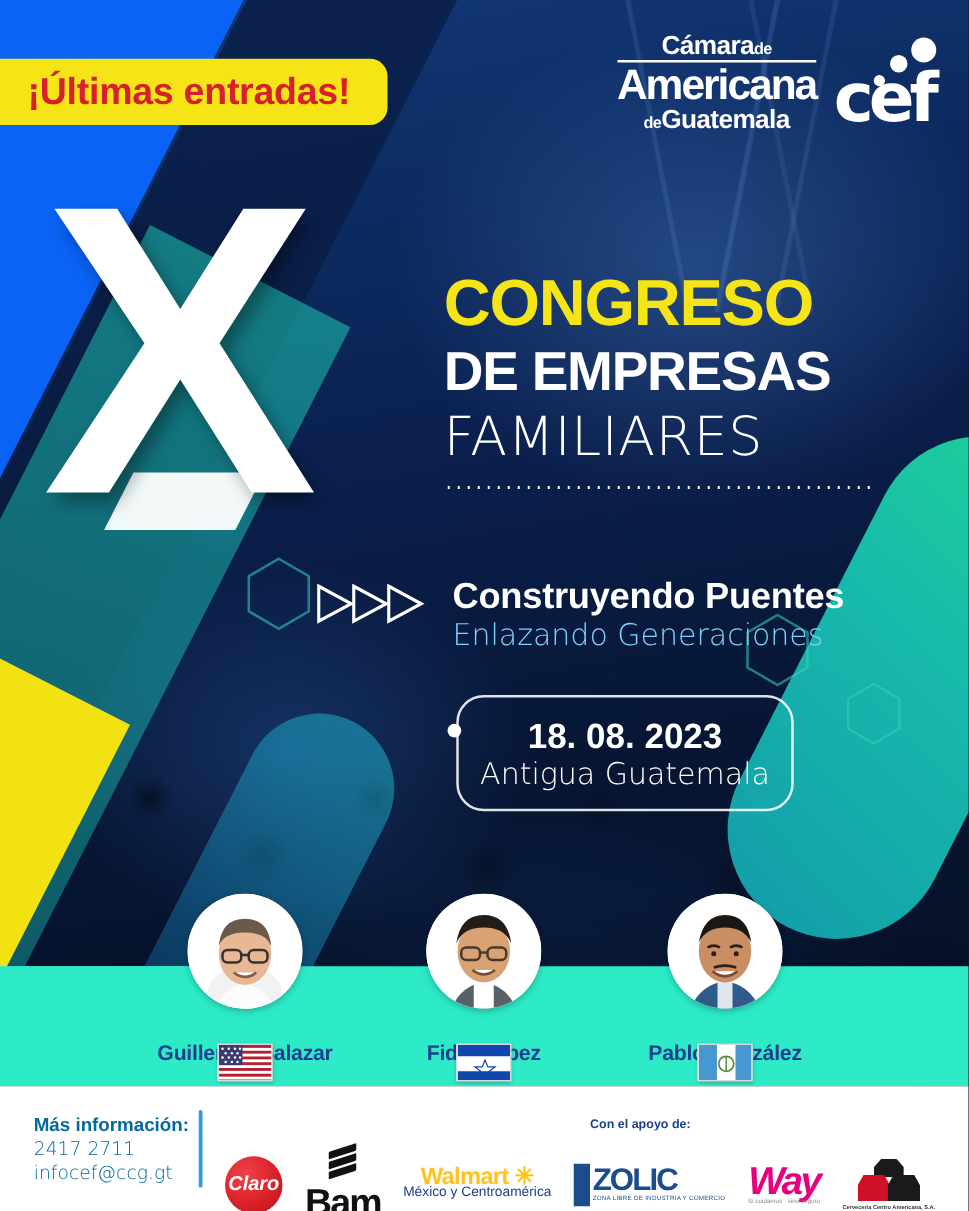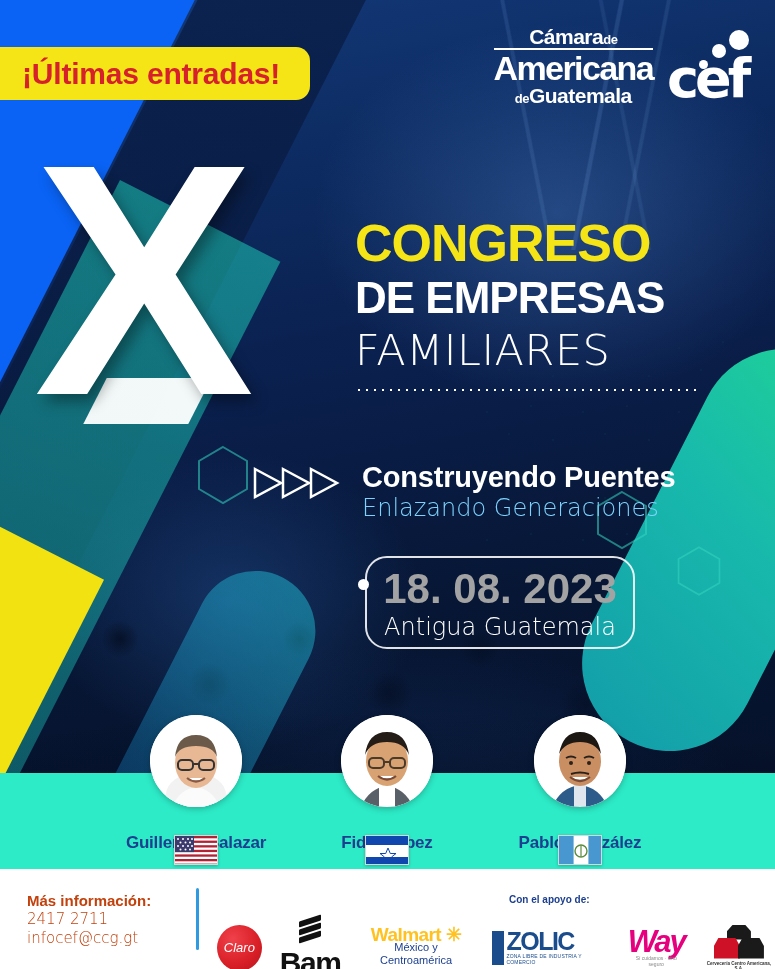--- a/index.html
+++ b/index.html
@@ -193,21 +193,21 @@
     position:absolute; left:365px; top:556px;
     width:270px; height:93px;
     border:2px solid rgba(255,255,255,.88);
     border-radius:22px;
     display:flex; flex-direction:column; align-items:center; justify-content:center;
   }
   .date-dot{
     position:absolute; left:358px; top:579px;
     width:11px; height:11px; border-radius:50%; background:#fff;
   }
-  .d-main{ font-size:42px; font-weight:bold; color:#a3a3a3; letter-spacing:0px; }
+  .d-main{ font-size:28px; font-weight:bold; color:#ffffff; letter-spacing:0px; }
   .d-sub{ font-size:24px; font-weight:300; color:#fff; font-family:"DejaVu Sans", sans-serif; }
 
   
   .speakers{
     position:absolute; left:0; bottom:100px; width:775px; height:160px;
   }
   .spk{ position:absolute; width:160px; text-align:center; }
   .spk-photo{
     position:relative; width:92px; height:92px; margin:0 auto;
     border-radius:50%; background:#fff; overflow:hidden;
@@ -221,35 +221,35 @@
   }
   .spk-name{
     margin-top:26px; font-size:17px; font-weight:bold; color:#1C3F8F; letter-spacing:-.2px;
   }
 
   
   .footer{
     position:absolute; left:0; bottom:0; width:775px; height:100px;
     background:#fff; display:flex; align-items:center;
   }
-  .f-info{ padding-left:27px; width:196px; color:#c2410c; line-height:19px; }
+  .f-info{ padding-left:27px; width:159px; color:#0369a1; line-height:19px; }
   .f-info .fi-t{ font-weight:bold; font-size:15px; }
   .f-info .fi-l{ font-size:15px; font-weight:300; font-family:"DejaVu Sans", sans-serif; }
   .f-div{ width:3px; height:62px; background:#2E9BE0; border-radius:2px; }
   .f-logos{ flex:1; position:relative; height:100%;margin-top:21px; }
   .apoyo{
     position:absolute; left:310px; top:14px;
     font-size:10px; font-weight:bold; color:#1C3F8F;
   }
   .lrow{ position:absolute; left:18px; top:36px; display:flex; align-items:center; gap:18px; }
 
   .claro{
     width:46px; height:46px; border-radius:50%;
     background:radial-gradient(circle at 35% 30%, #f0414a, #D81E26 60%, #b3161d);
-    color:#fff; font-size:13px; font-weight:normal;
+    color:#fff; font-size:16px; font-weight:bold;
     display:flex; align-items:center; justify-content:center; font-style:italic;
   }
   .bam{ display:flex; align-items:center; gap:4px;flex-direction:column; }
   .bam-mark{ width:22px; height:26px; position:relative; }
   .bam-mark i{ position:absolute; left:0; width:22px; height:6px; background:#111; transform:skewY(-18deg); border-radius:1px; }
   .bam-txt{ font-size:30px; font-weight:bold; color:#111; letter-spacing:-1.5px; }
   .wm{ text-align:center; line-height:13px; }
   .wm-1{ font-size:20px; font-weight:bold; color:#0071CE; letter-spacing:-.6px; }
   .wm-1 span{ color:#FFC220; font-size:19px; }
   .wm-2{ font-size:11px; color:#1C3F8F; font-weight:300; }

